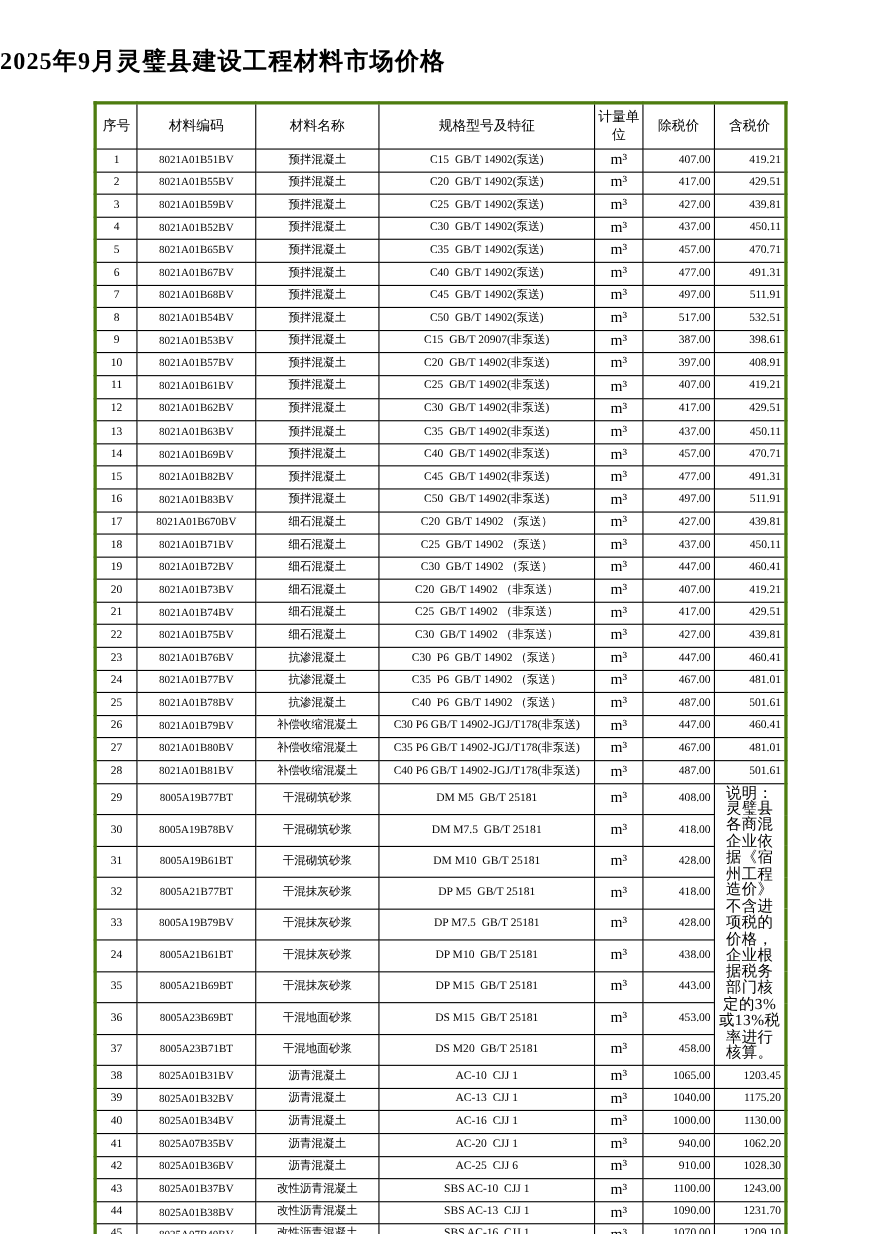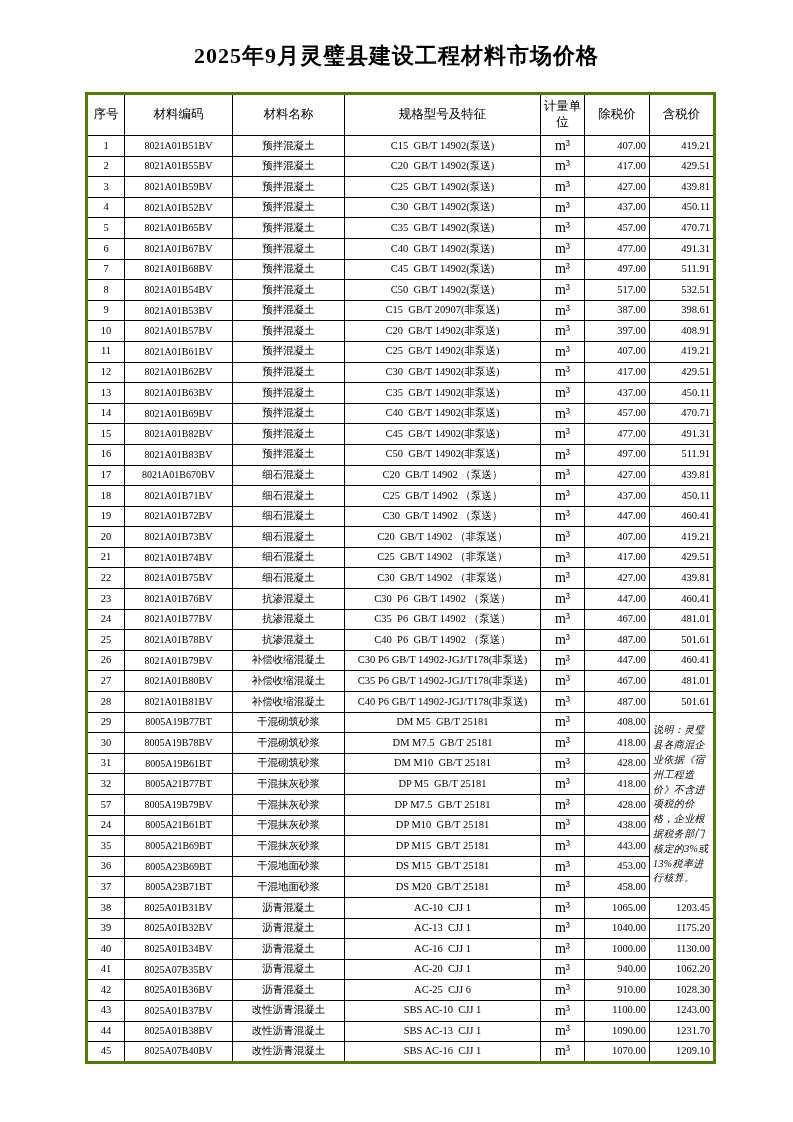--- a/index.html
+++ b/index.html
@@ -5,21 +5,20 @@
   * { margin:0; padding:0; box-sizing:border-box; }
   html,body { width:793px; height:1122px; background:#ffffff; }
   body {
     position:relative;
     font-family:"Liberation Serif","DejaVu Serif",serif;
     color:#000;
   }
   .page-title {
     position:absolute;
     top:41px; left:0; width:793px;
-    text-align:center;
     font-size:22px;
     font-weight:bold;
     letter-spacing:1px;
   }
   table.price-table {
     position:absolute;
     top:92px; left:85px;
     width:628px;
     border-collapse:collapse;
     table-layout:fixed;
@@ -46,28 +45,27 @@
     white-space:pre;
     overflow:hidden;
     padding:0;
     line-height:1;
   }
   td.col-code { font-size:10px;margin-left:16px; }
   td.col-unit { font-size:14px; }
   td.col-ex, td.col-inc { text-align:right; padding-right:3px; }
   td.note-cell {
     white-space:normal;
-    text-align:left;
-    font-size:10px;
+    text-align:center;
+    font-size:14px;
     line-height:14.8px;
     padding:2px 3px;
     letter-spacing:0.4px;
     vertical-align:middle;
     word-break:break-all;
-    font-style:italic;
   }
 </style>
 </head>
 <body>
 
 <div class="page-title">2025年9月灵璧县建设工程材料市场价格</div>
 
 <table class="price-table">
   <colgroup>
     <col style="width:38px">
@@ -369,21 +367,21 @@
       </tr>
       <tr>
         <td class="col-no">32</td>
         <td class="col-code">8005A21B77BT</td>
         <td class="col-name">干混抹灰砂浆</td>
         <td class="col-spec">DP M5  GB/T 25181</td>
         <td class="col-unit">m³</td>
         <td class="col-ex">418.00</td>
       </tr>
       <tr>
-        <td class="col-no">57</td>
+        <td class="col-no">33</td>
         <td class="col-code">8005A19B79BV</td>
         <td class="col-name">干混抹灰砂浆</td>
         <td class="col-spec">DP M7.5  GB/T 25181</td>
         <td class="col-unit">m³</td>
         <td class="col-ex">428.00</td>
       </tr>
       <tr>
         <td class="col-no">24</td>
         <td class="col-code">8005A21B61BT</td>
         <td class="col-name">干混抹灰砂浆</td>

